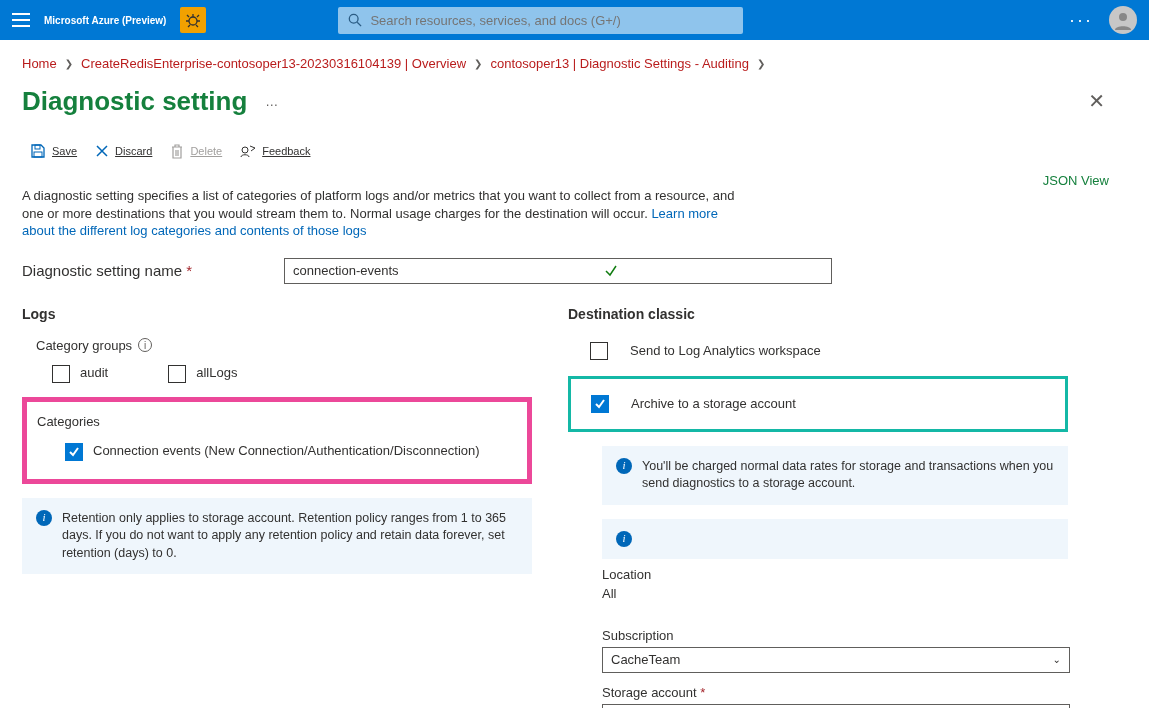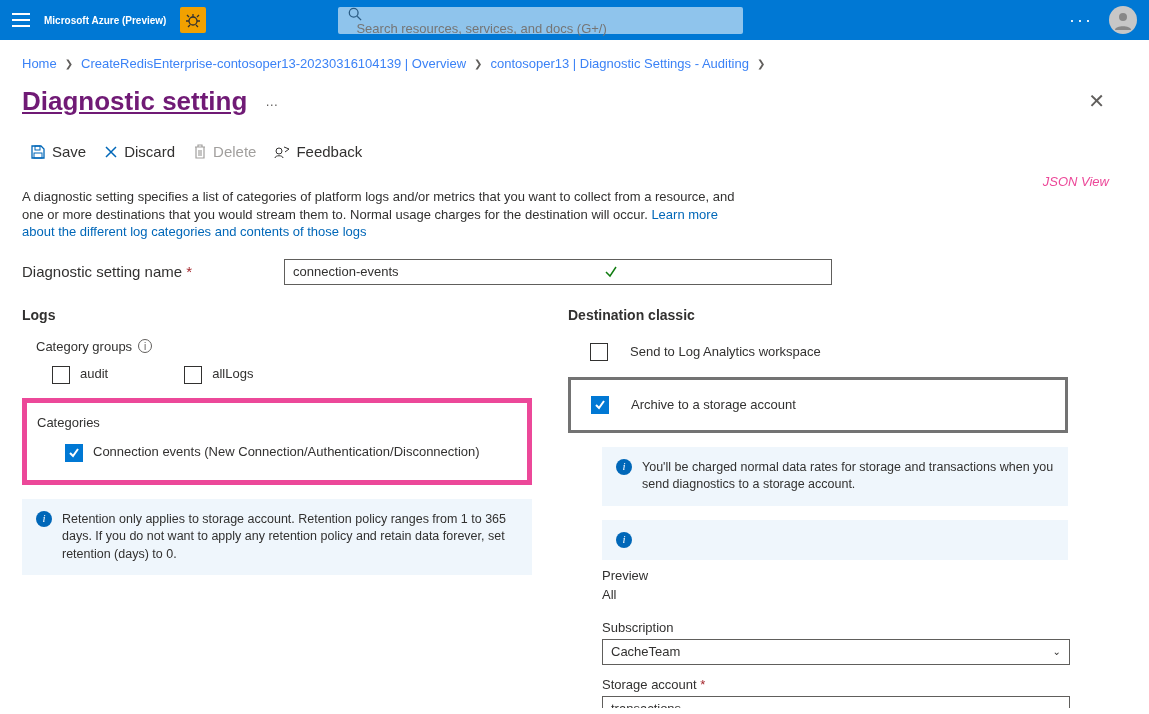--- a/index.html
+++ b/index.html
@@ -5,81 +5,81 @@
   * { box-sizing: border-box; margin: 0; padding: 0; }
   body { font-family: "Segoe UI", -apple-system, sans-serif; font-size: 13px; color: #323130; background: #fff; }
   
   
   .top-bar { background: #0078d4; color: #fff; height: 40px; display: flex; align-items: center; padding: 0 12px; gap: 14px; }
   .hamburger { width: 18px; height: 14px; display: flex; flex-direction: column; justify-content: space-between; cursor: pointer; }
   .hamburger span { height: 2px; background: #fff; }
   .brand { font-weight: 600; font-size: 10px; }
   .bug-icon { background: #f2a100; width: 26px; height: 26px; display:flex; align-items:center; justify-content:center; border-radius:2px; }
   .search-wrap { flex: 0 0 auto; margin-left: 118px; }
-  .search-box { display:flex; background:#8fc4ec; border-radius:2px; padding: 0 10px; width: 405px; height: 27px; flex-direction: column; }
+  .search-box { display:flex; align-items:center; background:#8fc4ec; border-radius:2px; padding: 0 10px; width: 405px; height: 27px; }
   .search-box svg { flex-shrink:0; }
   .search-box input { background: transparent; border: none; color: #223a52; font-size: 13px; width: 100%; padding-left: 8px; outline: none; }
   .top-right { margin-left: auto; display:flex; align-items:center; gap:16px; }
   .avatar { width: 28px; height: 28px; border-radius: 50%; background: #c7c7c7; display:flex; align-items:center; justify-content:center; }
   
   
   .content { padding: 8px 22px 20px 22px; position:relative; }
   .content-scroll { max-height: 660px; overflow-y: scroll; padding-right: 18px; }
   
   .breadcrumb { font-size: 13px; padding: 8px 0 14px 0; display:flex; align-items:center; gap: 8px; color:#605e5c;}
-  .breadcrumb a { color: #3b82f6; text-decoration:none; }
+  .breadcrumb a { color: #b91c1c; text-decoration:none; }
   .bc-sep { color:#605e5c; font-size: 10px; }
   
   .page-header { display:flex; align-items:center; justify-content: space-between; }
-  .page-title { font-size: 26px; font-weight: 600; color:#701a75;text-decoration:underline; }
+  .page-title { font-size: 26px; font-weight: 600; color:#15803d; }
   .close-x { font-size: 20px; color:#605e5c; cursor:pointer; padding: 4px; }
   .ellipsis-btn { color:#605e5c; padding: 0 6px;}
   
   .toolbar { display:flex; gap: 18px; padding: 26px 0 14px 8px; border-bottom: none; }
-  .tb-btn { display:flex; align-items:center; gap:6px; font-size:15px; cursor:pointer; }
+  .tb-btn { display:flex; align-items:center; gap:6px; font-size:11px; cursor:pointer;text-decoration:underline; }
   .tb-btn.disabled { color:#a19f9d; }
   .tb-btn svg { flex-shrink:0; }
   
   .desc { font-size: 13px; color:#323130; padding: 14px 0 4px 0; max-width: 720px; line-height: 1.35;}
   .desc a { color:#0067b8; text-decoration:none;}
-  .json-view { float:right; color:#ec4899; font-size:13px; cursor:pointer;font-style:italic; }
+  .json-view { float:right; color:#15803d; font-size:13px; cursor:pointer; }
   .desc-wrap { display:flex; justify-content:space-between; align-items:flex-start;}
   
   .field-row { display:flex; align-items:center; gap: 14px; padding: 14px 0 18px 0;}
   .field-label { width: 248px; font-size:15px;}
   .req { color:#a4262c; }
   .text-input { width: 548px; height: 26px; border:1px solid #605e5c; padding: 0 8px; font-size:13px; position:relative;}
   .text-input.valid { display:flex; align-items:center; justify-content: space-between;}
   .text-input.valid::after { content:''; }
   
   .two-col { display:flex; gap: 36px; }
   .col { flex: 1; max-width: 510px;}
   .col-right { max-width: 500px;}
   .sec-title { font-weight:600; font-size:14px; padding: 4px 0 12px 0;}
   .sub-label { font-size:13px; padding: 4px 0 8px 0; display:flex; align-items:center; gap:6px;}
   .info-circle { width:14px; height:14px; border:1px solid #605e5c; border-radius:50%; font-size:10px; display:inline-flex; align-items:center; justify-content:center; color:#605e5c;}
   
   .check-row { display:flex; align-items:flex-start; gap: 10px; padding: 4px 0 4px 30px; font-size:13px; }
-  .check-grid { display:flex; gap: 76px;}
+  .check-grid { display:flex; gap: 60px;}
   .chk { width:18px; height:18px; border:1px solid #323130; flex-shrink:0; display:flex; align-items:center; justify-content:center;}
   .chk.checked { background:#0078d4; border-color:#0078d4;}
   .chk.checked svg {}
   
   .highlight-box { border: 5px solid #ec4899; padding: 12px 8px 14px 8px; margin: 10px 0;}
-  .highlight-box-dest { border:3px solid #737373; padding: 8px; margin: 8px 0 10px 0;}
+  .highlight-box-dest { border:3px solid #14b8a6; padding: 8px; margin: 8px 0 10px 0;}
   .cat-label { font-size:13px; padding: 0 0 10px 2px; }
   
   .info-banner { background:#eff6fc; padding: 12px 14px; margin-top: 14px; display:flex; gap:10px; font-size:12.5px; line-height:1.4; color:#323130;}
   .info-i { width:16px; height:16px; border-radius:50%; background:#0067b8; color:#fff; font-size:11px; display:flex; align-items:center; justify-content:center; flex-shrink:0; font-style:italic; font-family: Georgia, serif;}
   
   .dest-check { display:flex; align-items:center; gap:22px; padding: 8px 0 8px 22px; font-size:13px;}
   
   .form-field { padding: 8px 0 4px 34px; font-size:13px;}
   .form-field .fl { display:block; margin-bottom: 4px;}
-  .form-field .fv { margin-bottom:18px;}
+  .form-field .fv { margin-bottom:27px;}
   .select-box { width: 468px; height:26px; border:1px solid #605e5c; display:flex; align-items:center; justify-content:space-between; padding: 0 8px; font-size:13px; margin-bottom:12px;}
   .chev-down { font-size:10px;}
   
   ::-webkit-scrollbar { width: 15px; }
   ::-webkit-scrollbar-thumb { background: #c1c1c1; border-radius:0; border: 3px solid #fff;}
   ::-webkit-scrollbar-track { background: #fff;}
 </style>
 </head>
 <body>
 
@@ -245,21 +245,21 @@
       <div class="info-banner" style="margin-left:34px;">
         <div class="info-i">i</div>
         <div>You'll be charged normal data rates for storage and transactions when you send diagnostics to a storage account.</div>
       </div>
 
       <div class="info-banner" style="margin-left:34px;">
         <div class="info-i">i</div>
       </div>
 
       <div class="form-field">
-        <span class="fl">Preview</span>
+        <span class="fl">Location</span>
         <div class="fv">All</div>
 
         <span class="fl">Subscription</span>
         <div class="select-box">
           <span>CacheTeam</span>
           <span class="chev-down">⌄</span>
         </div>
 
         <span class="fl">
           <span>Storage account</span> <span class="req">*</span>

